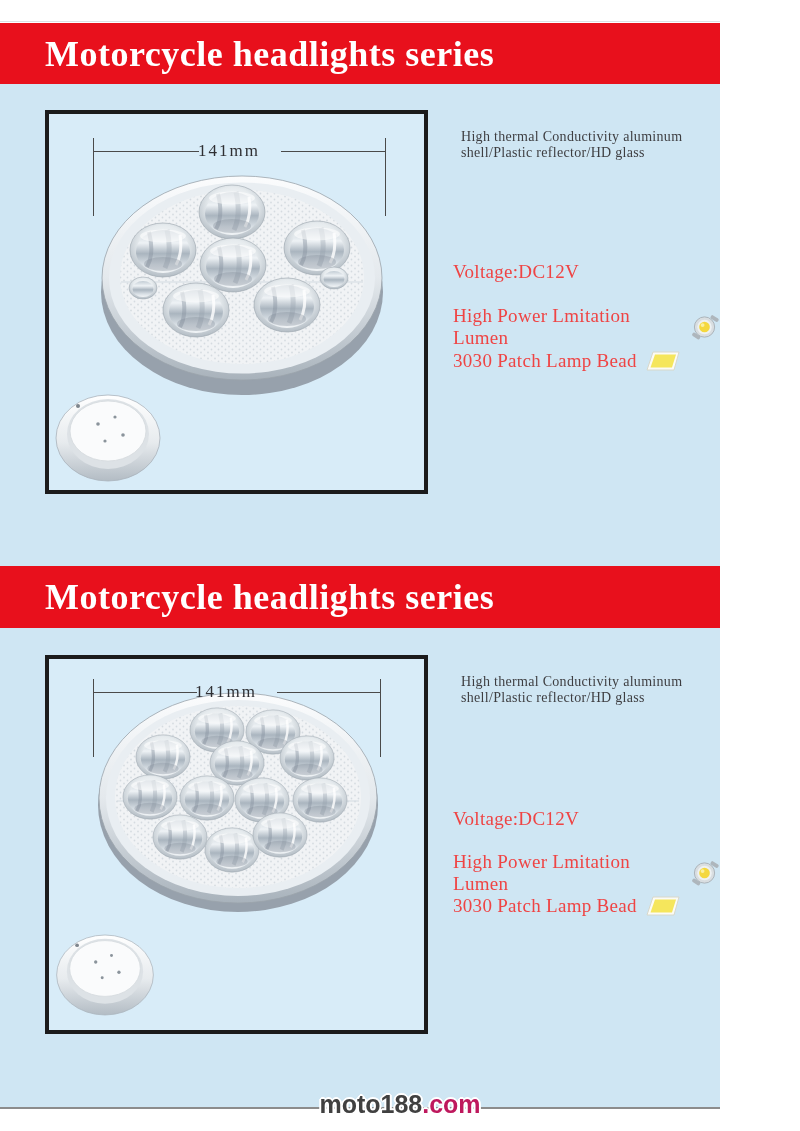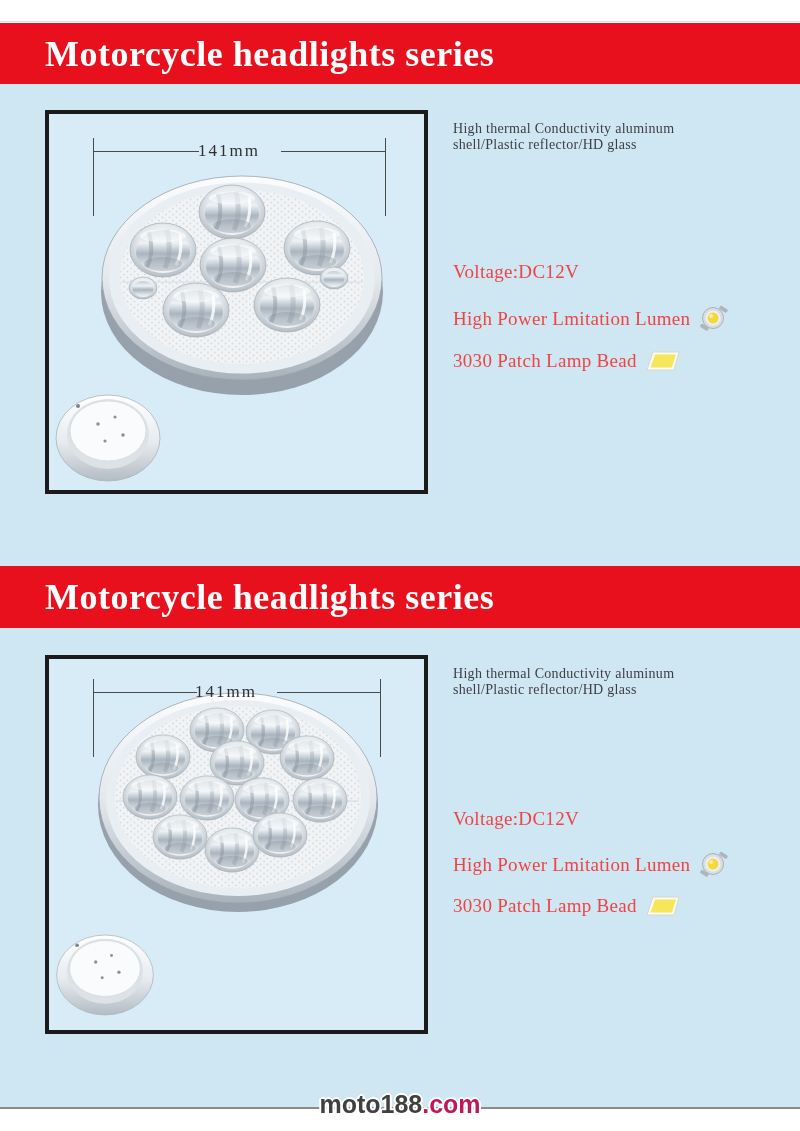--- a/index.html
+++ b/index.html
@@ -1,35 +1,35 @@
 <!DOCTYPE html>
 <html><head>
 <meta charset="utf-8">
 <style>
   html,body{margin:0;padding:0;background:#ffffff;}
-  .page{position:relative;width:800px;height:1131px;background:#ffffff;overflow:hidden;
+  .page{position:relative;width:720px;height:1131px;background:#ffffff;overflow:hidden;
         font-family:"Liberation Serif",serif;text-decoration:underline;}
   .hairline-top{position:absolute;left:0;top:21px;width:800px;height:1px;background:#dde1e4;}
   .banner{position:absolute;left:0;width:800px;background:#e8101c;display:flex;align-items:center;}
   .banner.b1{top:23px;height:61px;}
   .banner.b2{top:566px;height:62px;}
   .banner-title{color:#ffffff;font-weight:bold;font-size:36px;letter-spacing:0.5px;
         padding-left:45px;font-family:"Liberation Serif",serif;}
   .bluearea{position:absolute;left:0;width:800px;background:#cfe6f3;}
   .bluearea.s1{top:84px;height:482px;}
   .bluearea.s2{top:628px;height:480px;}
   .photo-box{position:absolute;left:45px;border:4px solid #1b1b1b;background:#d8ecf8;}
   .photo-box.p1{top:110px;width:375px;height:376px;}
   .photo-box.p2{top:655px;width:375px;height:371px;}
   .product-svg{position:absolute;left:0;top:0;}
   .dim-tick{position:absolute;width:1px;background:#4a4a4a;}
   .dim-line{position:absolute;height:1px;background:#4a4a4a;}
   .dim-label{position:absolute;width:84px;text-align:left;font-size:17px;letter-spacing:2px;
         color:#2f2f33;}
-  .spec-para{position:absolute;left:453px;width:330px;margin:0;font-size:14px;line-height:15.6px;
+  .spec-para{position:absolute;left:453px;width:330px;margin:8px;font-size:14px;line-height:15.6px;
         letter-spacing:0.3px;color:#3e3e41;white-space:pre-line;}
   .feature-row{position:absolute;left:453px;display:flex;align-items:center;gap:9px;
         font-size:19px;color:#ef4444;letter-spacing:0.3px;}
   .footer-rule{position:absolute;left:0;top:1107px;width:800px;height:2px;background:#8c8c8c;}
   .footer-text{position:absolute;left:0;top:1090px;width:800px;text-align:center;
         font-family:"Liberation Sans",sans-serif;font-weight:bold;font-size:25px;
         text-shadow:-2px 0 0 #fff,2px 0 0 #fff,0 -2px 0 #fff,0 2px 0 #fff,
                     -1px -1px 0 #fff,1px -1px 0 #fff,-1px 1px 0 #fff,1px 1px 0 #fff;}
   .brand{color:#404040;}
   .suffix{color:#be185d;}

